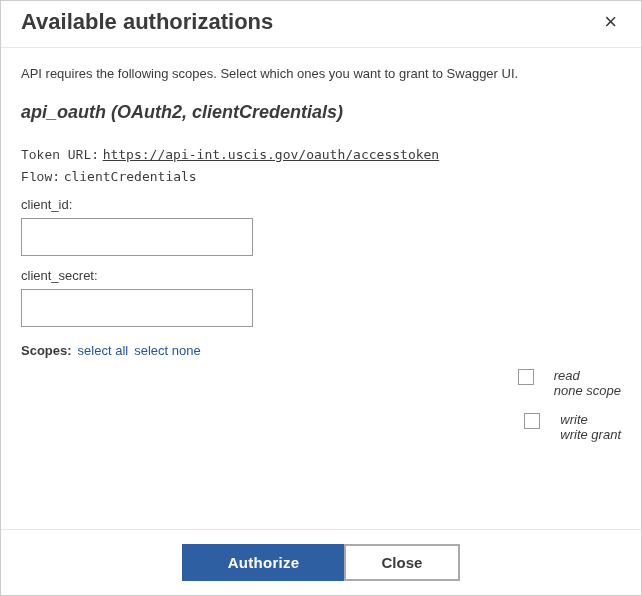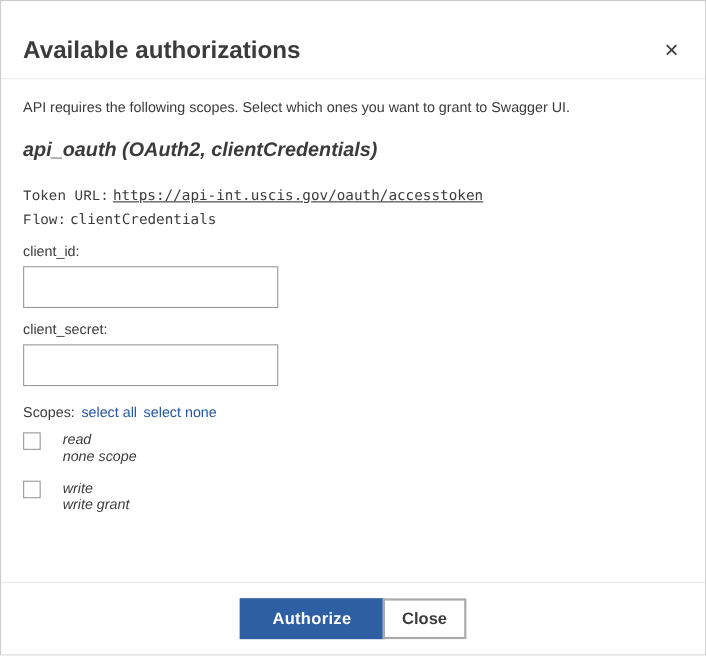--- a/index.html
+++ b/index.html
@@ -34,21 +34,21 @@
       position: relative;
       display: flex;
       flex-direction: column;
       overflow: hidden;
     }
 
     .modal-header {
       display: flex;
       align-items: center;
       justify-content: space-between;
-      padding: 32px 20px 12px 20px;
+      padding: 8px 20px 12px 20px;
       border-bottom: 1px solid #e8e8e8;
       flex-shrink: 0;
     }
 
     .modal-title {
       font-size: 22px;
       font-weight: 600;
       color: #3b3b3b;
     }
 
@@ -147,39 +147,40 @@
       display: flex;
       align-items: center;
       gap: 0;
       margin-top: 16px;
       margin-bottom: 10px;
     }
 
     .scopes-label {
       font-size: 13px;
       color: #3b3b3b;
-      font-weight: 400;
+      font-weight: 700;
       margin-right: 6px;
     }
 
     .scopes-link {
       font-size: 13px;
       color: #2255a4;
       cursor: pointer;
       background: none;
       border: none;
       padding: 0;
       margin-right: 6px;
     }
 
     .scope-item {
       display: flex;
       align-items: flex-start;
       gap: 20px;
       margin-bottom: 14px;
+      justify-content: flex-end;
     }
 
     .scope-checkbox {
       width: 16px;
       height: 16px;
       margin-top: 1px;
       cursor: pointer;
       flex-shrink: 0;
       border: 1px solid #999;
       background: #fff;
@@ -211,32 +212,32 @@
       padding: 14px 20px;
       border-top: 1px solid #e8e8e8;
       gap: 0;
       flex-shrink: 0;
     }
 
     .authorize-btn {
       background: #2e5fa3;
       color: #fff;
       border: 2px solid #2e5fa3;
-      padding: 8px 28px;
+      padding: 8px 44px;
       font-size: 15px;
       font-weight: 600;
       cursor: pointer;
       letter-spacing: 0.02em;
     }
 
     .close-footer-btn {
       background: #fff;
       color: #3b3b3b;
       border: 2px solid #aaa;
-      padding: 8px 16px;
+      padding: 8px 36px;
       font-size: 15px;
       font-weight: 600;
       cursor: pointer;
       margin-left: -2px;
     }
   </style>
 </head>
 <body>
 
 <div class="modal-overlay">

